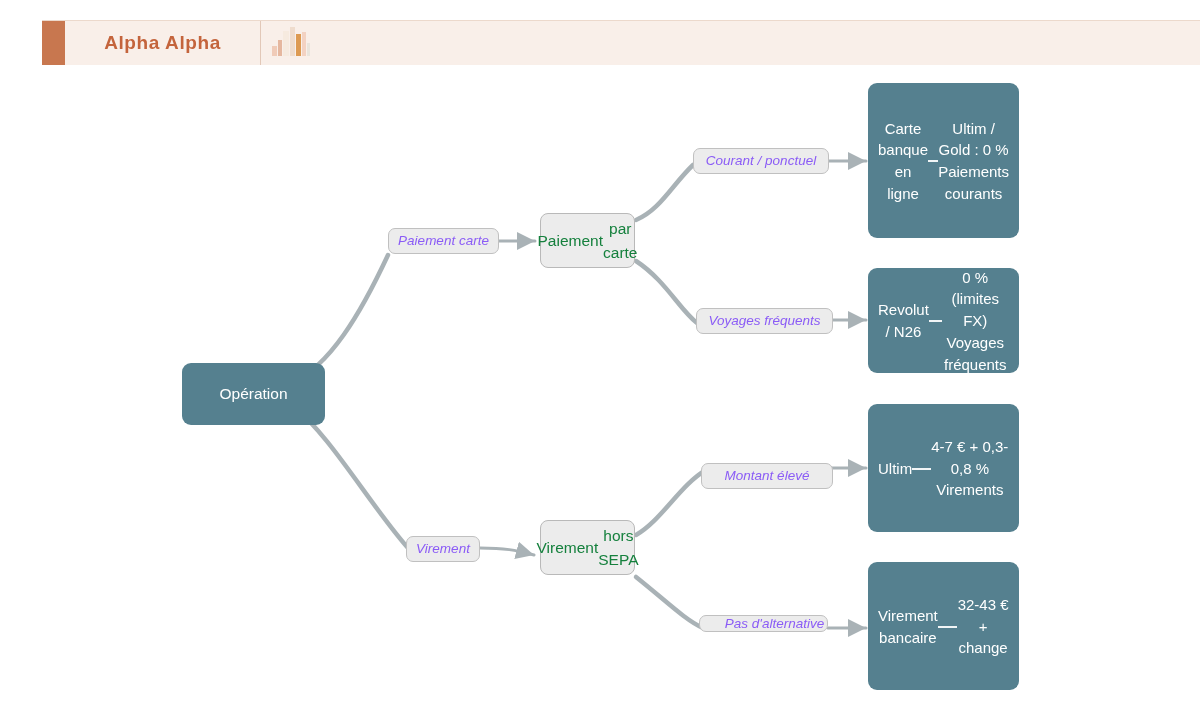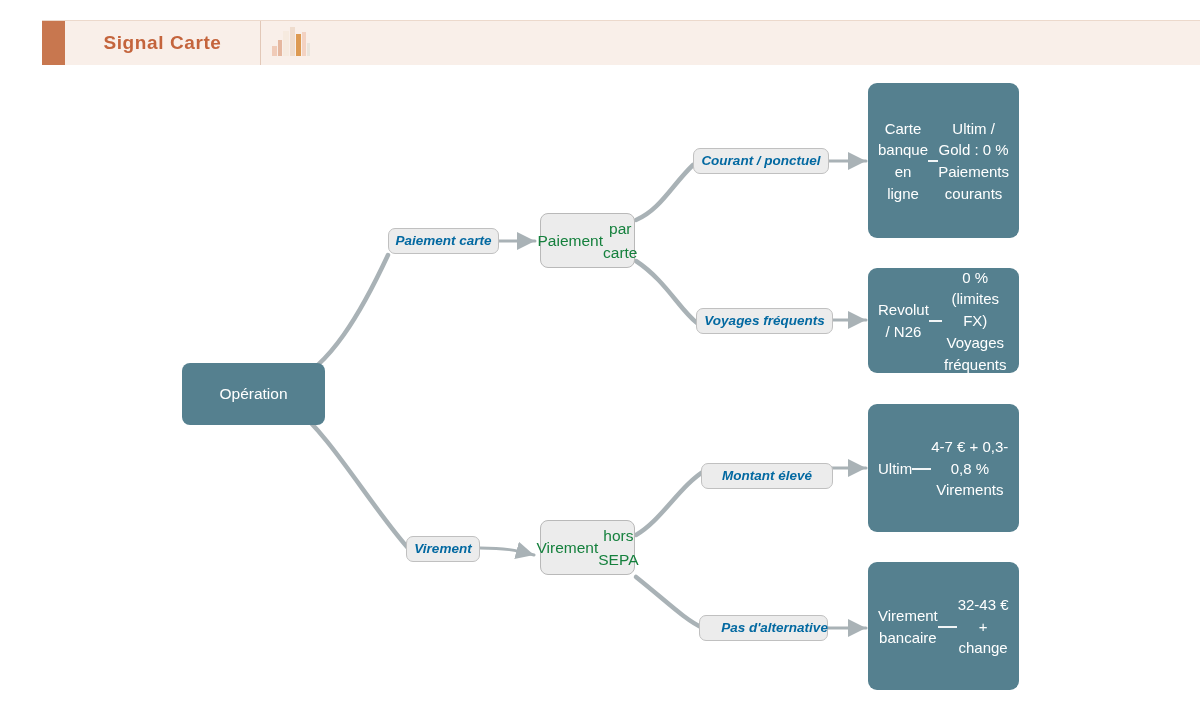--- a/index.html
+++ b/index.html
@@ -93,21 +93,20 @@
   
   .node-teal {
     background: #55808f;
     border-radius: 9px;
     color: #ffffff;
   }
   .node-root {
     font-size: 15.5px;
     line-height: 1.5;
     padding: 10px 26px;
-    border-radius: 8px;
   }
   .node-leaf {
     font-size: 15px;
     line-height: 1.45;
     padding: 11px 10px 10px;
   }
   .leaf-title { font-size: 15px; line-height: 1.45; }
   .leaf-div {
     width: 44px; height: 2px;
     background: #ffffff;
@@ -133,41 +132,40 @@
     font-size: 15.5px;
     line-height: 1.5;
     padding: 8px 13px;
   }
   
   .edge-label {
     position: absolute;
     background: #ececec;
     border: 1px solid #c0c0c0;
     border-radius: 7px;
-    color: #0369a1;
+    color: #8b5cf6;
     font-style: italic;
     font-size: 13.5px;
     line-height: 1;
     padding: 7px 10px;
     white-space: nowrap;
     display: flex;
     align-items: center;
     justify-content: center;
-    font-weight: bold;
   }
 </style>
 </head>
 <body>
 
 <div id="app">
 
   <div class="header">
     <div class="header-accent"></div>
     <div class="header-brandwrap">
-      <span class="header-brand">Signal Carte</span>
+      <span class="header-brand">Alpha Alpha</span>
     </div>
     <div class="header-icon">
       <svg width="40" height="30" viewBox="0 0 40 30" aria-hidden="true">
         <rect x="1" y="20" width="5" height="10" fill="#f0cbb8"></rect>
         <rect x="7" y="14" width="4" height="16" fill="#e5b79f"></rect>
         <rect x="12" y="5" width="6" height="25" fill="#f6eadf"></rect>
         <rect x="19" y="1" width="5" height="29" fill="#efdccd"></rect>
         <rect x="25" y="8" width="5" height="22" fill="#dd9a52"></rect>
         <rect x="31" y="6" width="4" height="24" fill="#f3d2c2"></rect>
         <rect x="36" y="17" width="3" height="13" fill="#e9e4dc"></rect>
@@ -222,21 +220,21 @@
     <div class="edge-label" style="left:406px; top:471px; width:74px; height:26px;">Virement</div>
 
     <div class="node node-gray" style="left:540px; top:455px; width:95px; height:55px;">
       <span>Virement</span>
       <span>hors SEPA</span>
     </div>
 
     <div class="edge-label" style="left:693px; top:83px; width:136px; height:26px;">Courant / ponctuel</div>
     <div class="edge-label" style="left:696px; top:243px; width:137px; height:26px;">Voyages fréquents</div>
     <div class="edge-label" style="left:701px; top:398px; width:132px; height:26px;">Montant élevé</div>
-    <div class="edge-label" style="left:699px; top:550px; width:129px; height:26px;padding-left:32px;">Pas d'alternative</div>
+    <div class="edge-label" style="left:699px; top:550px; width:129px; height:17px;padding-left:32px;">Pas d'alternative</div>
 
     <div class="node node-teal node-leaf" style="left:868px; top:18px; width:151px; height:155px;">
       <span class="leaf-title">Carte banque en ligne</span>
       <span class="leaf-div"></span>
       <span class="leaf-body">Ultim / Gold : 0 % Paiements courants</span>
     </div>
 
     <div class="node node-teal node-leaf" style="left:868px; top:203px; width:151px; height:105px;">
       <span class="leaf-title">Revolut / N26</span>
       <span class="leaf-div"></span>

